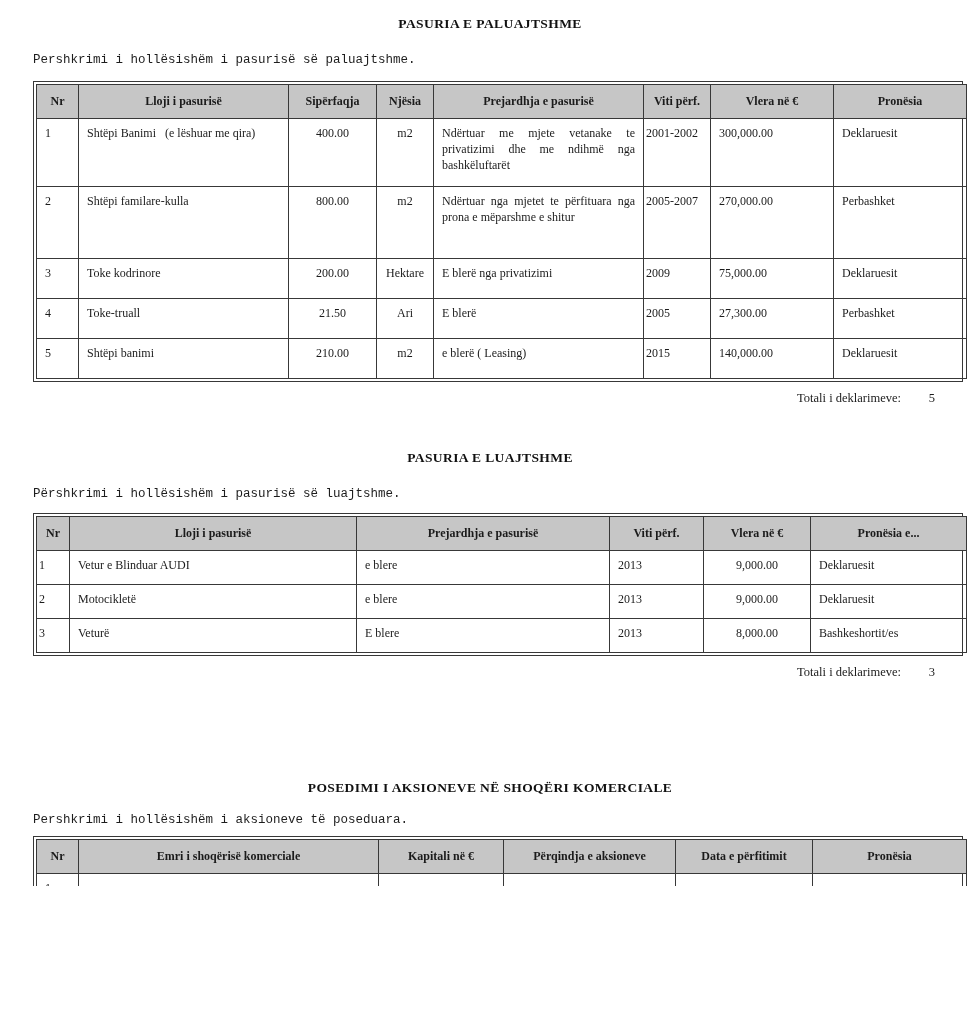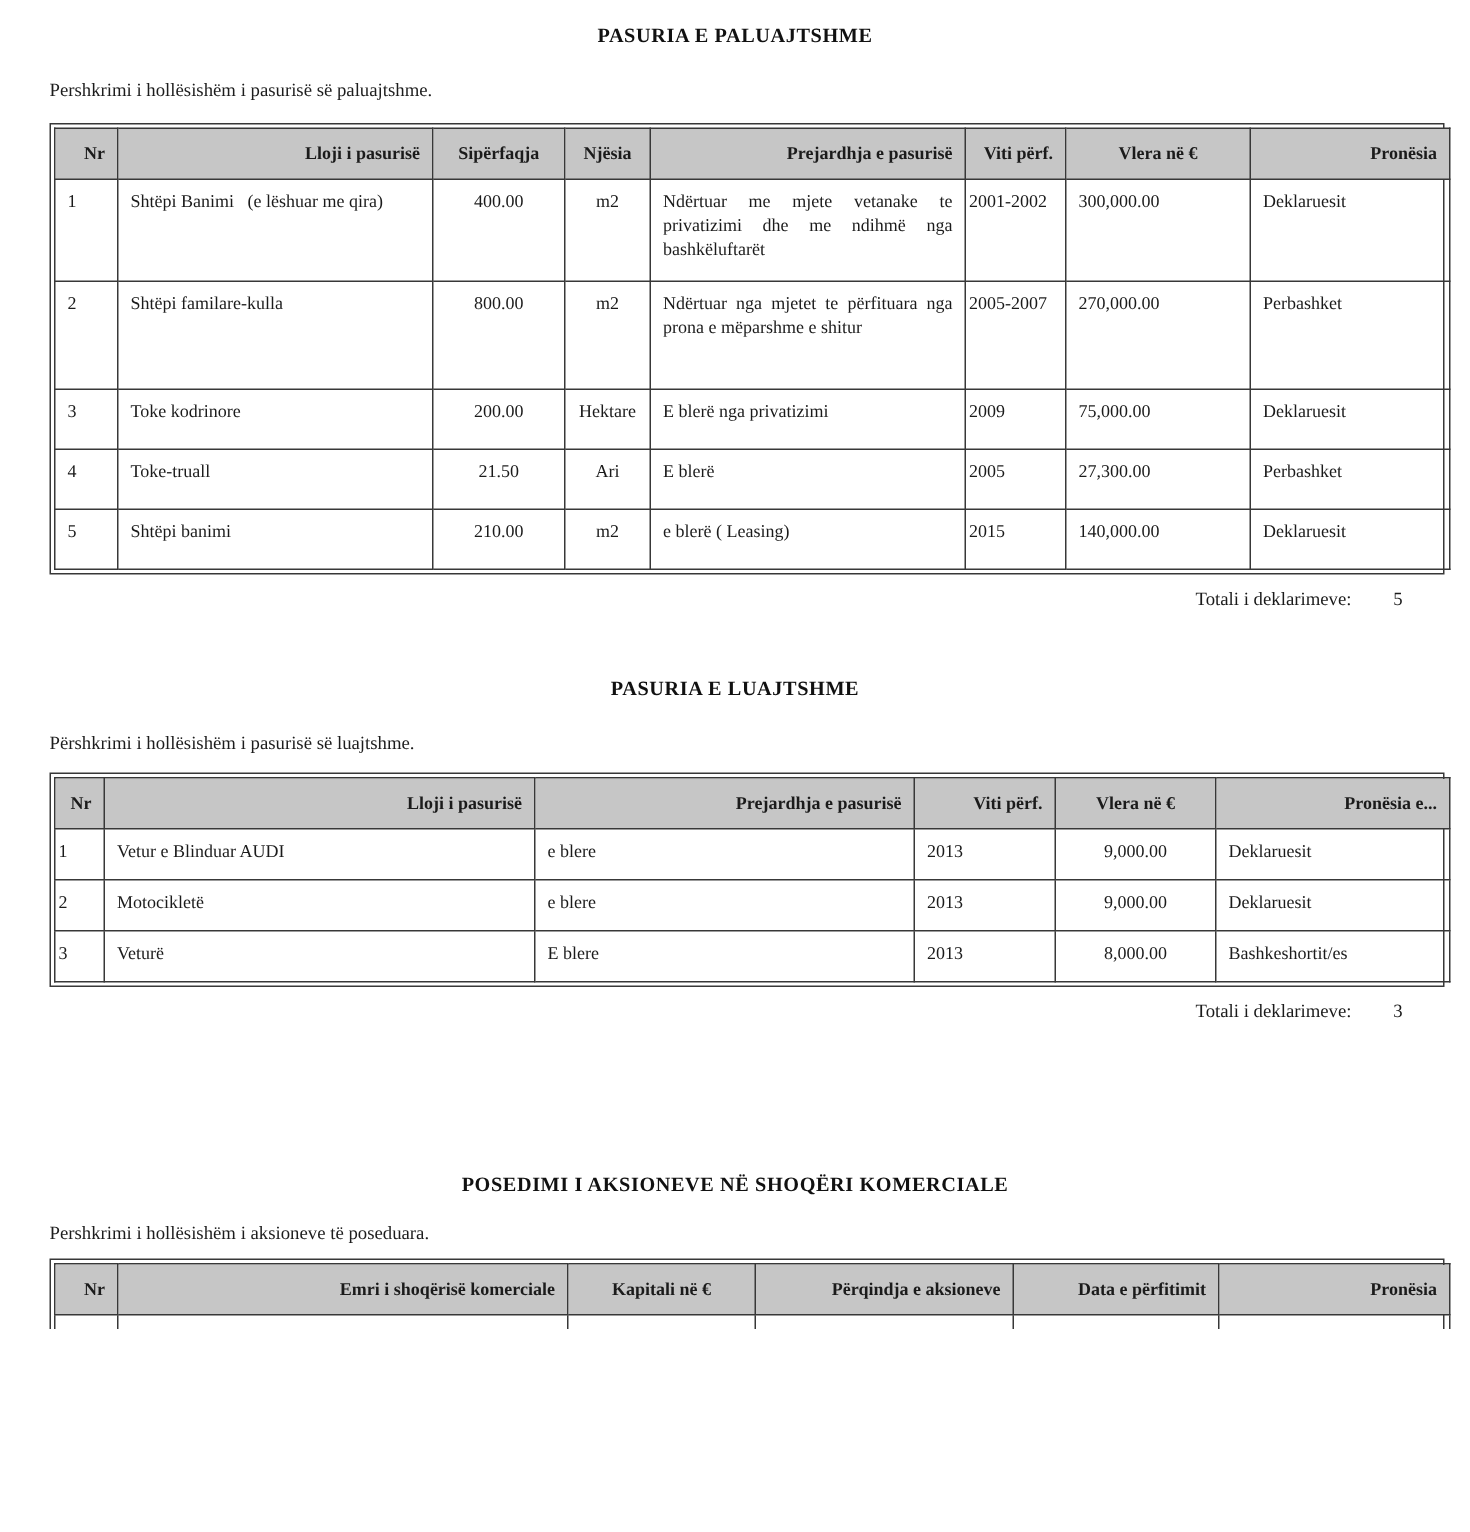--- a/index.html
+++ b/index.html
@@ -8,35 +8,35 @@
     width:980px; height:1021px;
     font-family:"Liberation Serif", serif;
     color:#1b1b1b;
   }
   .page { position:relative; width:980px; height:886px; background:#fff; overflow:hidden; }
 
   .title {
     text-align:center; font-weight:bold; font-size:13.5px; letter-spacing:.4px;
     color:#111;
   }
-  .desc { font-size:12.5px; margin-left:33px; color:#1d1d1d; }
+  .desc { font-size:12.5px; margin-left:33px; color:#1d1d1d;font-family:Liberation Mono, monospace; }
 
   .tblwrap {
     margin-left:33px; width:930px;
     border:1.5px solid #383838; padding:2px; background:#fff;
   }
   table { border-collapse:collapse; width:100%; table-layout:fixed; }
   th, td {
     border:1px solid #383838;
     font-size:12px; line-height:1.35;
     vertical-align:top; padding:6px 8px;
     overflow:hidden;
   }
   th {
-    background:#c6c6c6; font-weight:bold; text-align:right;
+    background:#c6c6c6; font-weight:bold; text-align:center;
     height:34px; vertical-align:middle; padding:4px 8px;
   }
   th.ctr, td.ctr { text-align:center; }
   td.just { text-align:justify; }
   td.tight { padding-left:2px; padding-right:2px; }
   td.prewrap { white-space:pre-wrap; }
 
   .r68 td { height:68px; }
   .r72 td { height:72px; }
   .r40 td { height:40px; }

